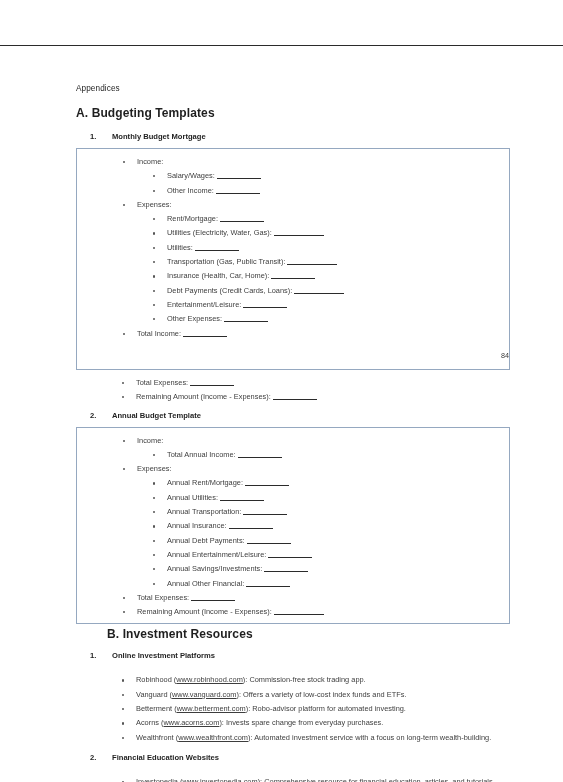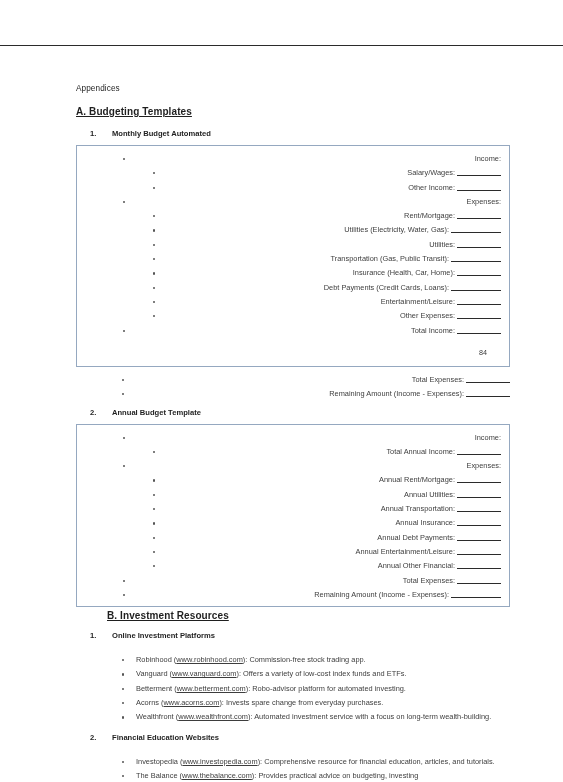--- a/index.html
+++ b/index.html
@@ -39,26 +39,25 @@
 
   
   .h-appendices {
     font-size: 8.2px;
     font-weight: normal;
     color: #1f1f1f;
     letter-spacing: .1px;
     margin: 0 0 13px 0;
   }
   .h-section {
-    font-size: 10px;
+    font-size: 12px;
     font-weight: bold;
     color: #1f1f1f;
     letter-spacing: .1px;
     margin: 0 0 12px 0;
-    text-decoration: underline;
   }
   .h-section.tight { margin-bottom: 10px; padding-left: 31px; }
 
   .h-num {
     font-size: 7.6px;
     font-weight: bold;
     color: #1f1f1f;
     margin: 0 0 7px 0;
     padding-left: 14px;
     position: relative;
@@ -85,40 +84,40 @@
   .tpl-box.box-monthly {
     height: 222px;
     margin-bottom: 0;
   }
   .tpl-box.box-annual {
     padding-bottom: 4px;
   }
 
   .page-num {
     position: absolute;
-    right: 22px;
+    right: 0;
     bottom: 9px;
     font-size: 7.2px;
     color: #3a3a3a;
     text-align: right;
   }
 
   
   ul.lvl1, ul.lvl2 {
     list-style: none;
     margin: 0;
     padding: 0;
   }
   ul.lvl1 > li, ul.lvl2 > li {
     position: relative;
     font-size: 7.4px;
     line-height: 14.3px;
     color: #3d3d3d;
   }
-  ul.lvl1 > li { padding-left: 60px; text-align: right; }
+  ul.lvl1 > li { padding-left: 60px; }
   ul.lvl2 > li { padding-left: 30px; }
 
   ul.lvl1 > li::before,
   ul.lvl2 > li::before {
     content: "";
     position: absolute;
     width: 2.2px;
     height: 2.2px;
     background: #555;
     border-radius: 50%;
@@ -179,21 +178,21 @@
 <div class="header-rule"></div>
 
 <div class="page">
 
   <div class="h-appendices">Appendices</div>
 
   <div class="h-section">A. Budgeting Templates</div>
 
   <div class="h-num">
     <span class="num">1.</span>
-    <span class="txt">Monthly Budget Automated</span>
+    <span class="txt">Monthly Budget Mortgage</span>
   </div>
 
   <div class="tpl-box box-monthly">
     <ul class="lvl1">
 
       <li>
         <span>Income:</span>
         <ul class="lvl2">
           <li><span>Salary/Wages:</span><span class="blank"></span></li>
           <li><span>Other Income:</span><span class="blank"></span></li>
@@ -248,20 +247,21 @@
 
       <li>
         <span>Expenses:</span>
         <ul class="lvl2">
           <li><span>Annual Rent/Mortgage:</span><span class="blank"></span></li>
           <li><span>Annual Utilities:</span><span class="blank"></span></li>
           <li><span>Annual Transportation:</span><span class="blank"></span></li>
           <li><span>Annual Insurance:</span><span class="blank"></span></li>
           <li><span>Annual Debt Payments:</span><span class="blank"></span></li>
           <li><span>Annual Entertainment/Leisure:</span><span class="blank"></span></li>
+          <li><span>Annual Savings/Investments:</span><span class="blank"></span></li>
           <li><span>Annual Other Financial:</span><span class="blank"></span></li>
         </ul>
       </li>
 
       <li>
         <span>Total Expenses:</span><span class="blank"></span>
       </li>
       <li>
         <span>Remaining Amount (Income - Expenses):</span><span class="blank w2"></span>
       </li>

